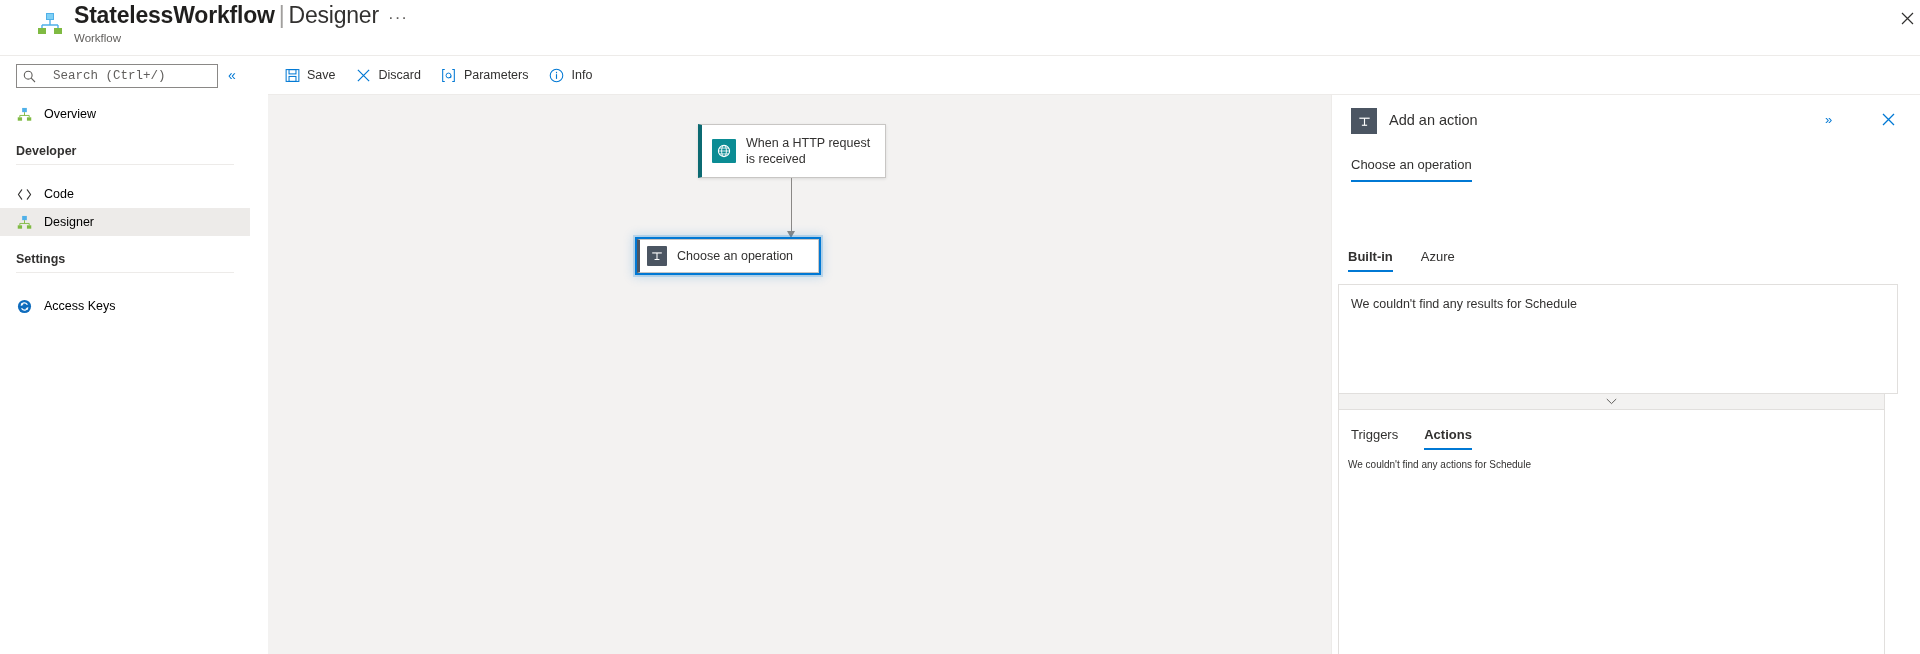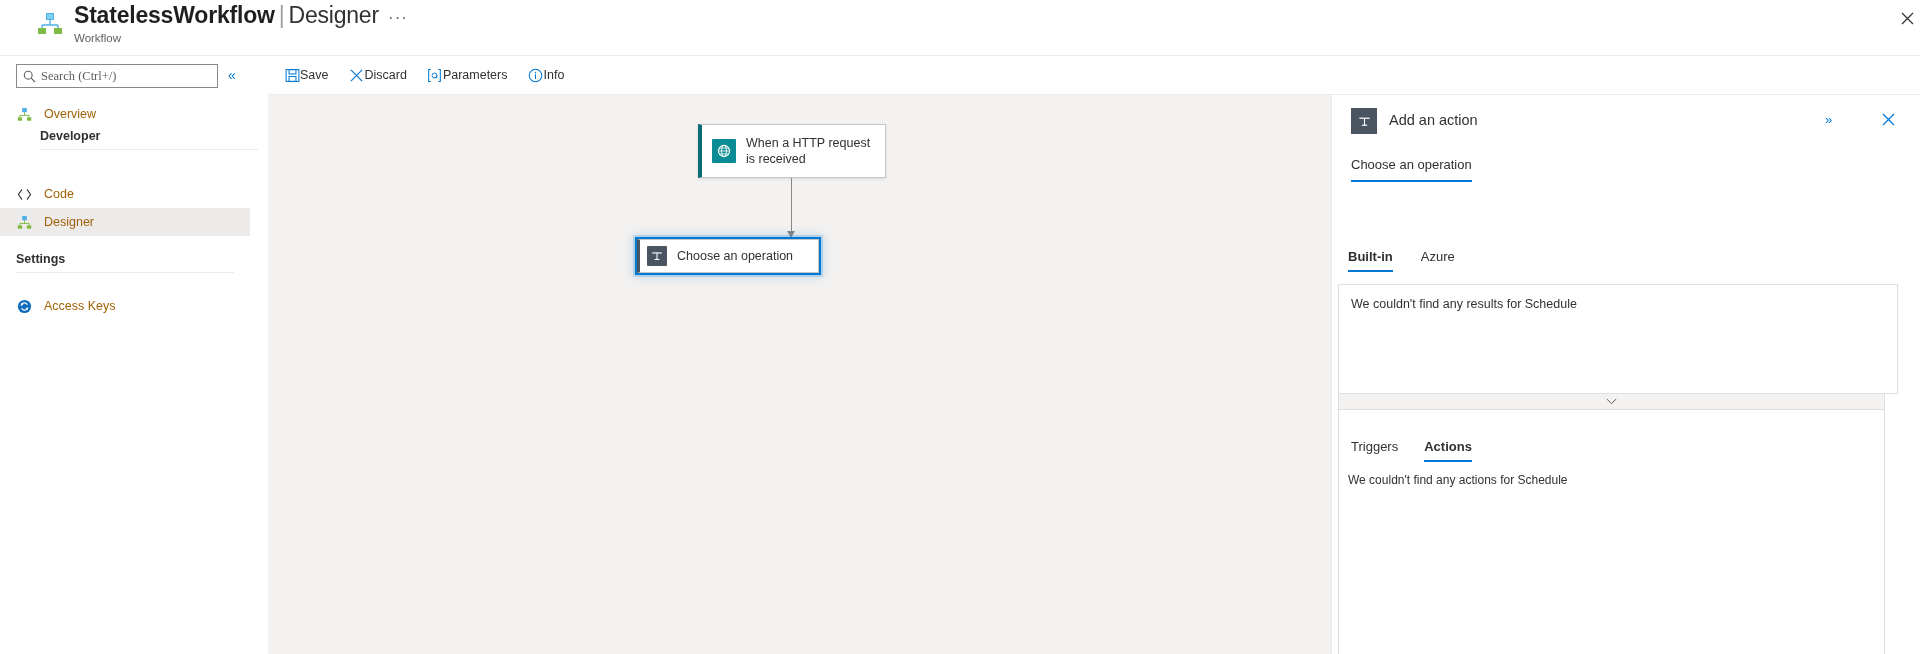--- a/index.html
+++ b/index.html
@@ -103,24 +103,24 @@
     width: 13px; height: 13px;
     flex: 0 0 auto;
     color: #605e5c;
     display: flex;
     align-items: center;
   }
   .search-input {
     border: 0;
     outline: 0;
     background: transparent;
-    font-family: Liberation Serif, serif;
+    font-family: Liberation Mono, monospace;
     font-size: 12.5px;
     color: #323130;
-    margin-left: 5px;
+    margin-left: 17px;
     width: 165px;
     padding: 0;
   }
   .search-input::placeholder { color: #605e5c; }
   .collapse-rail {
     position: absolute;
     left: 228px; top: 10px;
     font-size: 14px;
     color: #0078d4;
     cursor: pointer;
@@ -141,21 +141,21 @@
     width: 16px; height: 16px;
     margin-left: 16px;
     flex: 0 0 auto;
     display: flex;
     align-items: center;
     justify-content: center;
   }
   .nav-item .nv-label {
     margin-left: 12px;
     font-size: 12.5px;
-    color: #a16207;
+    color: #000000;
     white-space: nowrap;
   }
   .nav-group {
     position: absolute;
     left: 16px;
     width: 218px;
   }
   .nav-group .ng-title {
     font-size: 12.5px;
     font-weight: 600;
@@ -190,20 +190,21 @@
   .tb-btn:first-child { margin-left: 8px; }
   .tb-btn .tb-icon {
     width: 16px; height: 16px;
     display: flex;
     align-items: center;
     justify-content: center;
     color: #0078d4;
     flex: 0 0 auto;
   }
   .tb-btn .tb-label {
+    margin-left: 7px;
     font-size: 12.5px;
     color: #323130;
   }
 
   
   .canvas {
     position: absolute;
     left: 268px; top: 94px;
     width: 1063px;
     height: 560px;
@@ -427,26 +428,25 @@
     border-left: 1px solid #e1dfdd;
     border-right: 1px solid #e1dfdd;
     box-sizing: border-box;
   }
   .lower-tabs {
     position: absolute;
     left: 1351px; top: 427px;
     display: flex;
     align-items: flex-end;
     gap: 26px;
-    margin-top: 12px;
   }
   .lower-msg {
     position: absolute;
-    left: 1348px; top: 473px;
-    font-size: 12px;
+    left: 1348px; top: 459px;
+    font-size: 10px;
     color: #323130;
   }
   .divider-h {
     position: absolute;
     background: #edebe9;
     height: 1px;
   }
   svg { display: block; }
 </style>
 </head>
@@ -495,21 +495,21 @@
         <svg width="15" height="15" viewBox="0 0 16 16">
           <rect x="5.5" y="1" width="5" height="4.5" fill="#50b0e8"></rect>
           <path d="M8 5.5 L8 9 M3 9 L13 9 M3 9 L3 11 M13 9 L13 11" stroke="#7fba42" stroke-width="1" fill="none"></path>
           <rect x="0.8" y="11" width="4.6" height="3.6" fill="#7fba42"></rect>
           <rect x="10.6" y="11" width="4.6" height="3.6" fill="#7fba42"></rect>
         </svg>
       </span>
       <span class="nv-label">Overview</span>
     </div>
 
-    <div class="nav-group" style="top:73px;margin-left:24px;">
+    <div class="nav-group" style="top:88px;">
       <div class="ng-title">Developer</div>
       <div class="ng-rule"></div>
     </div>
 
     <div class="nav-item" style="top:124px;">
       <span class="nv-icon">
         <svg width="15" height="15" viewBox="0 0 16 16">
           <path d="M5 3 L1.5 8 L5 13 M11 3 L14.5 8 L11 13" stroke="#323130" stroke-width="1.2" fill="none" stroke-linejoin="round" stroke-linecap="round"></path>
         </svg>
       </span>

